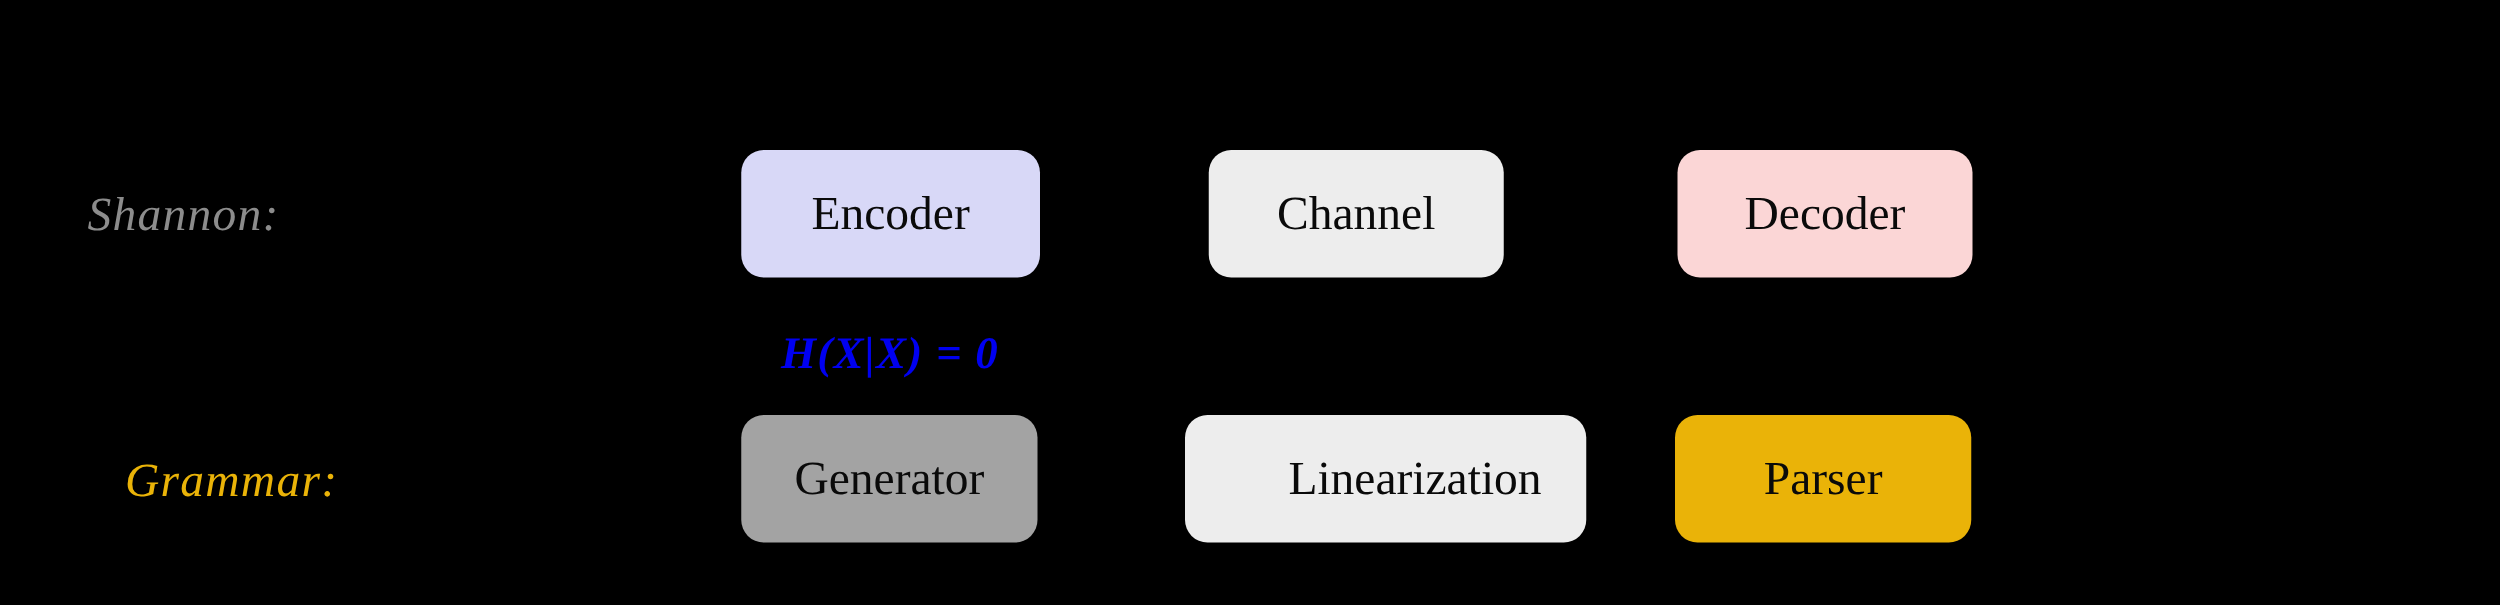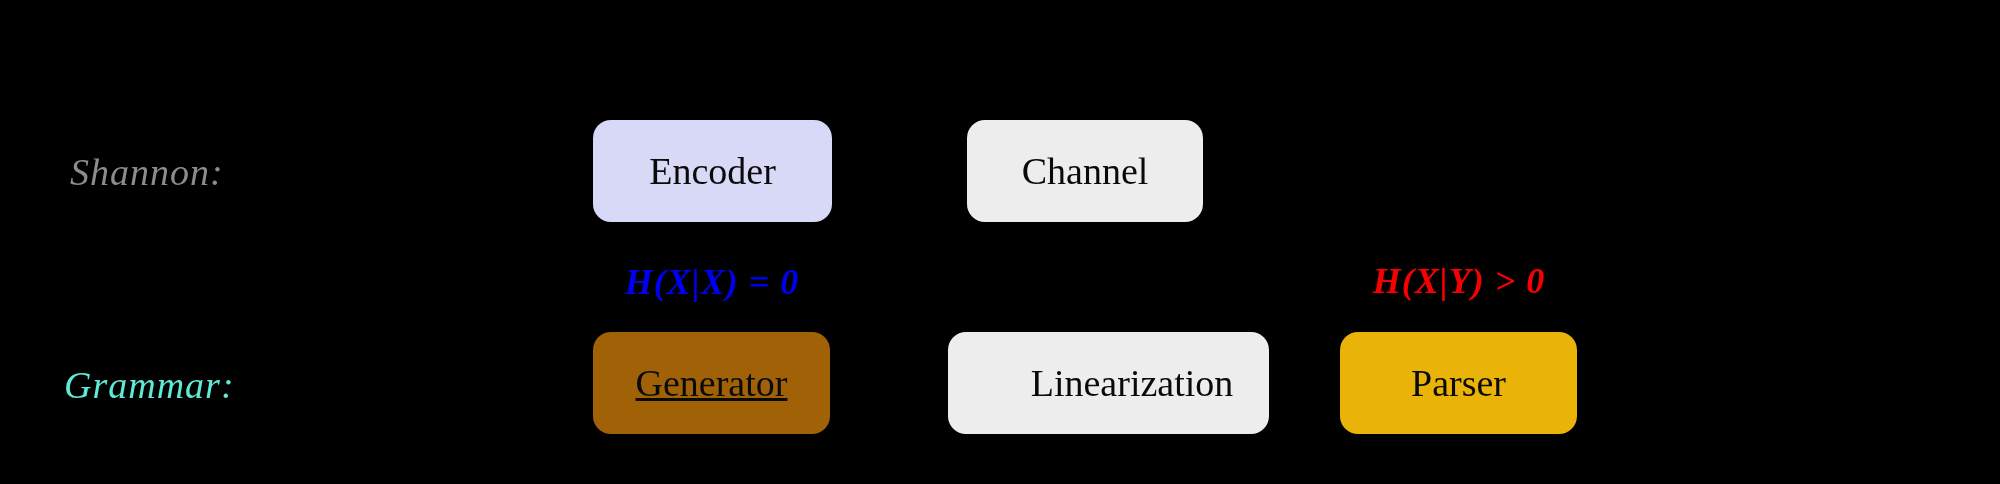--- a/index.html
+++ b/index.html
@@ -55,30 +55,30 @@
   .formula.entropy-zero     { left: 712px;  top: 282px; }
   .formula.entropy-positive { left: 1459px; top: 281px; }
 </style>
 </head>
 <body>
 
 <div class="canvas">
 
   <div class="row-label shannon" style="color: rgb(140, 140, 140);">Shannon:</div>
 
-  <div class="row-label grammar" style="color: #5eead4;">Grammar:</div>
+  <div class="row-label grammar" style="color: #eab308; margin-left: 36px;">Grammar:</div>
 
   <div class="box encoder" style="background-color: rgb(216, 216, 247);">Encoder</div>
 
   <div class="box channel" style="background-color: rgb(237, 237, 237);">Channel</div>
 
+  <div class="box decoder" style="background-color: rgb(251, 214, 214);">Decoder</div>
 
   <div class="formula entropy-zero" style="color: rgb(0, 0, 240);">H(X|X) = 0</div>
 
-  <div class="formula entropy-positive" style="color: rgb(248, 0, 0);">H(X|Y) &gt; 0</div>
 
-  <div class="box generator" style="background-color: #a16207; text-decoration: underline;">Generator</div>
+  <div class="box generator" style="background-color: #a3a3a3;">Generator</div>
 
   <div class="box linearization" style="background-color: rgb(237, 237, 237);">Linearization</div>
 
   <div class="box parser" style="background-color: #eab308;">Parser</div>
 
 </div>
 
 </body></html>

